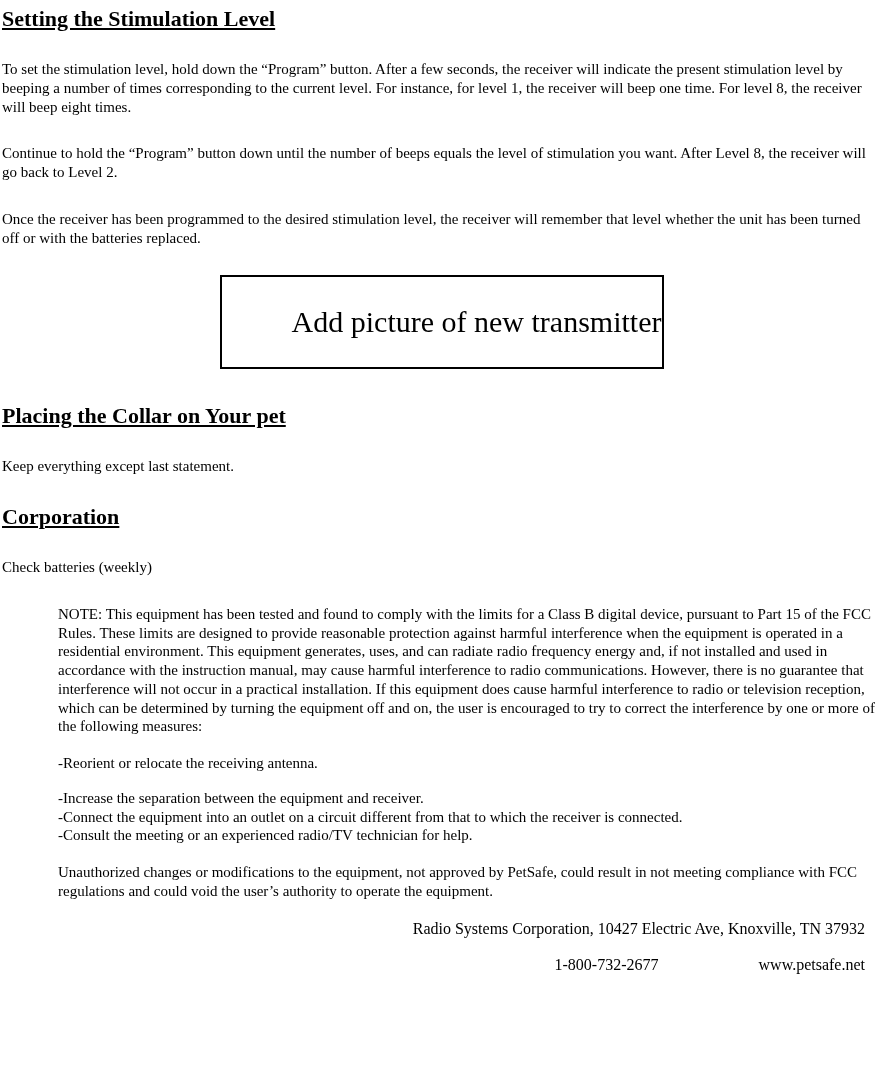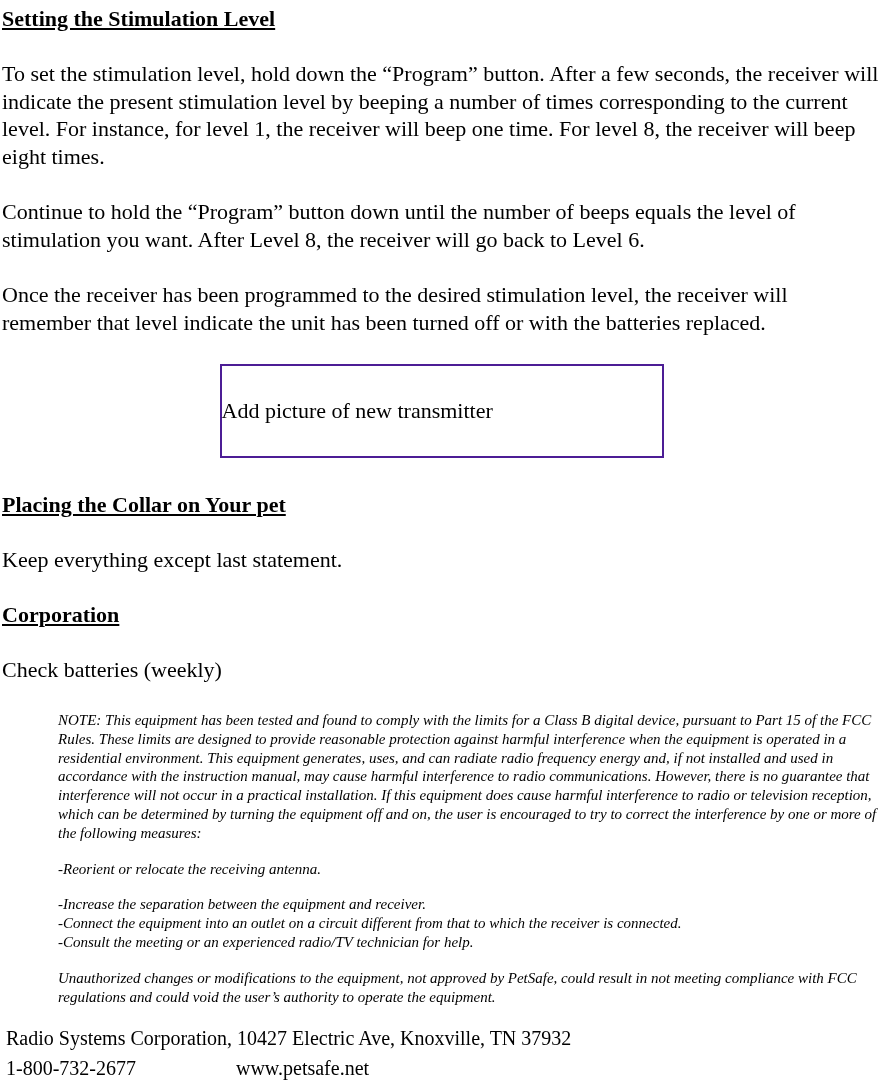--- a/index.html
+++ b/index.html
@@ -15,67 +15,66 @@
     box-sizing: border-box;
     padding: 6px 12px 10px 2px;
   }
   .heading {
     font-weight: bold;
     text-decoration: underline;
     font-size: 22px;
     margin: 0 0 28px 0;
   }
   .body-text {
-    font-size: 22px;
+    font-size: 15px;
     line-height: 1.25;
     margin: 0 0 28px 0;
   }
   .image-box-wrap {
     display: flex;
     justify-content: center;
     margin: 6px 0 34px 0;
   }
   .image-box {
-    border: 2px solid #4c1d95;
+    border: 2px solid #000000;
     width: 440px;
     height: 90px;
     display: flex;
     align-items: center;
-    justify-content: flex-start;
-    font-size: 22px;
+    justify-content: flex-end;
+    font-size: 30px;
   }
   .small-note {
     font-size: 15px;
     line-height: 1.25;
     margin: 0 0 18px 0;
     padding-left: 56px;
     padding-right: 2px;
-    font-style: italic;
   }
   .footer-line {
-    text-align: left;
-    font-size: 20px;
-    margin: 4px;
+    text-align: right;
+    font-size: 16px;
+    margin: 16px;
     line-height: 1.3;
   }
   .footer-bold {
     font-weight: normal;
   }
   .footer-row2 span.pad { display:inline-block; width:100px; }
 </style>
 </head>
 <body>
 
 <div class="page">
 
   <p class="heading">Setting the Stimulation Level</p>
 
   <p class="body-text">To set the stimulation level, hold down the “Program” button.  After a few seconds, the receiver will indicate the present stimulation level by beeping a number of times corresponding to the current level.  For instance, for level 1, the receiver will beep one time.  For level 8, the receiver will beep eight times.</p>
-  <p class="body-text">Continue to hold the “Program” button down until the number of beeps equals the level of stimulation you want.  After Level 8, the receiver will go back to Level 6.</p>
-  <p class="body-text">Once the receiver has been programmed to the desired stimulation level, the receiver will remember that level indicate the unit has been turned off or with the batteries replaced.</p>
+  <p class="body-text">Continue to hold the “Program” button down until the number of beeps equals the level of stimulation you want.  After Level 8, the receiver will go back to Level 2.</p>
+  <p class="body-text">Once the receiver has been programmed to the desired stimulation level, the receiver will remember that level whether the unit has been turned off or with the batteries replaced.</p>
 
   <div class="image-box-wrap">
     <div class="image-box">
       <span>Add picture of new transmitter</span>
     </div>
   </div>
 
   <p class="heading">Placing the Collar on Your pet</p>
   <p class="body-text">Keep everything except last statement.</p>
 

